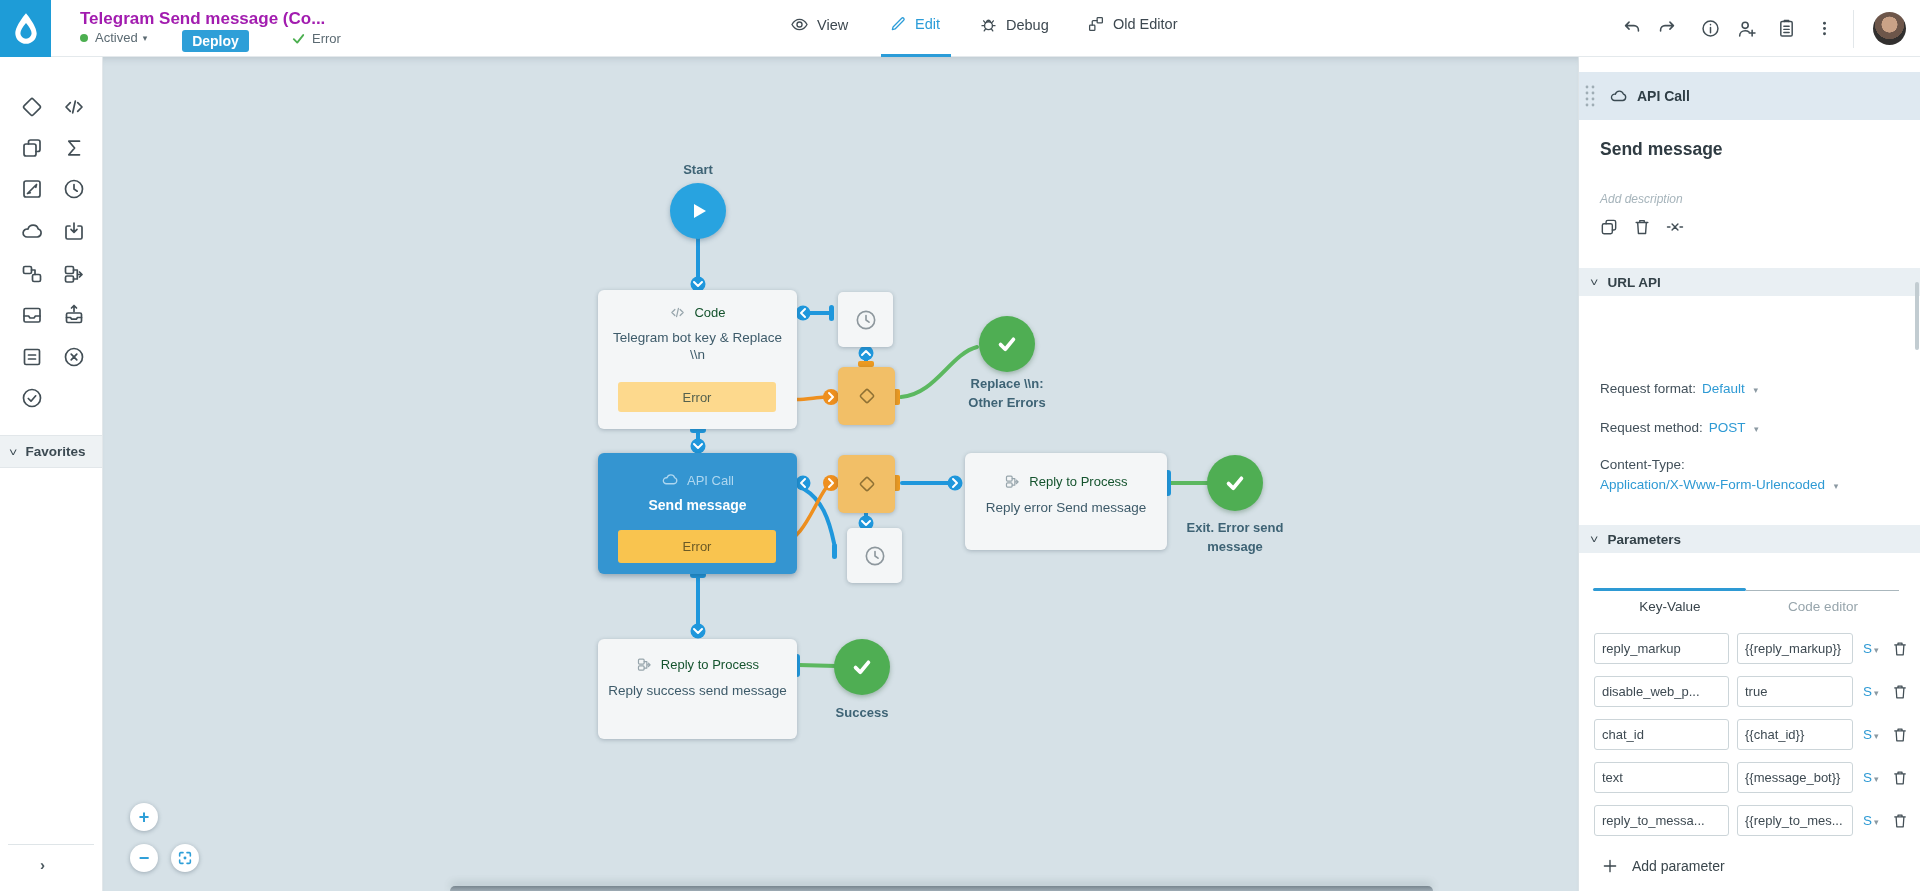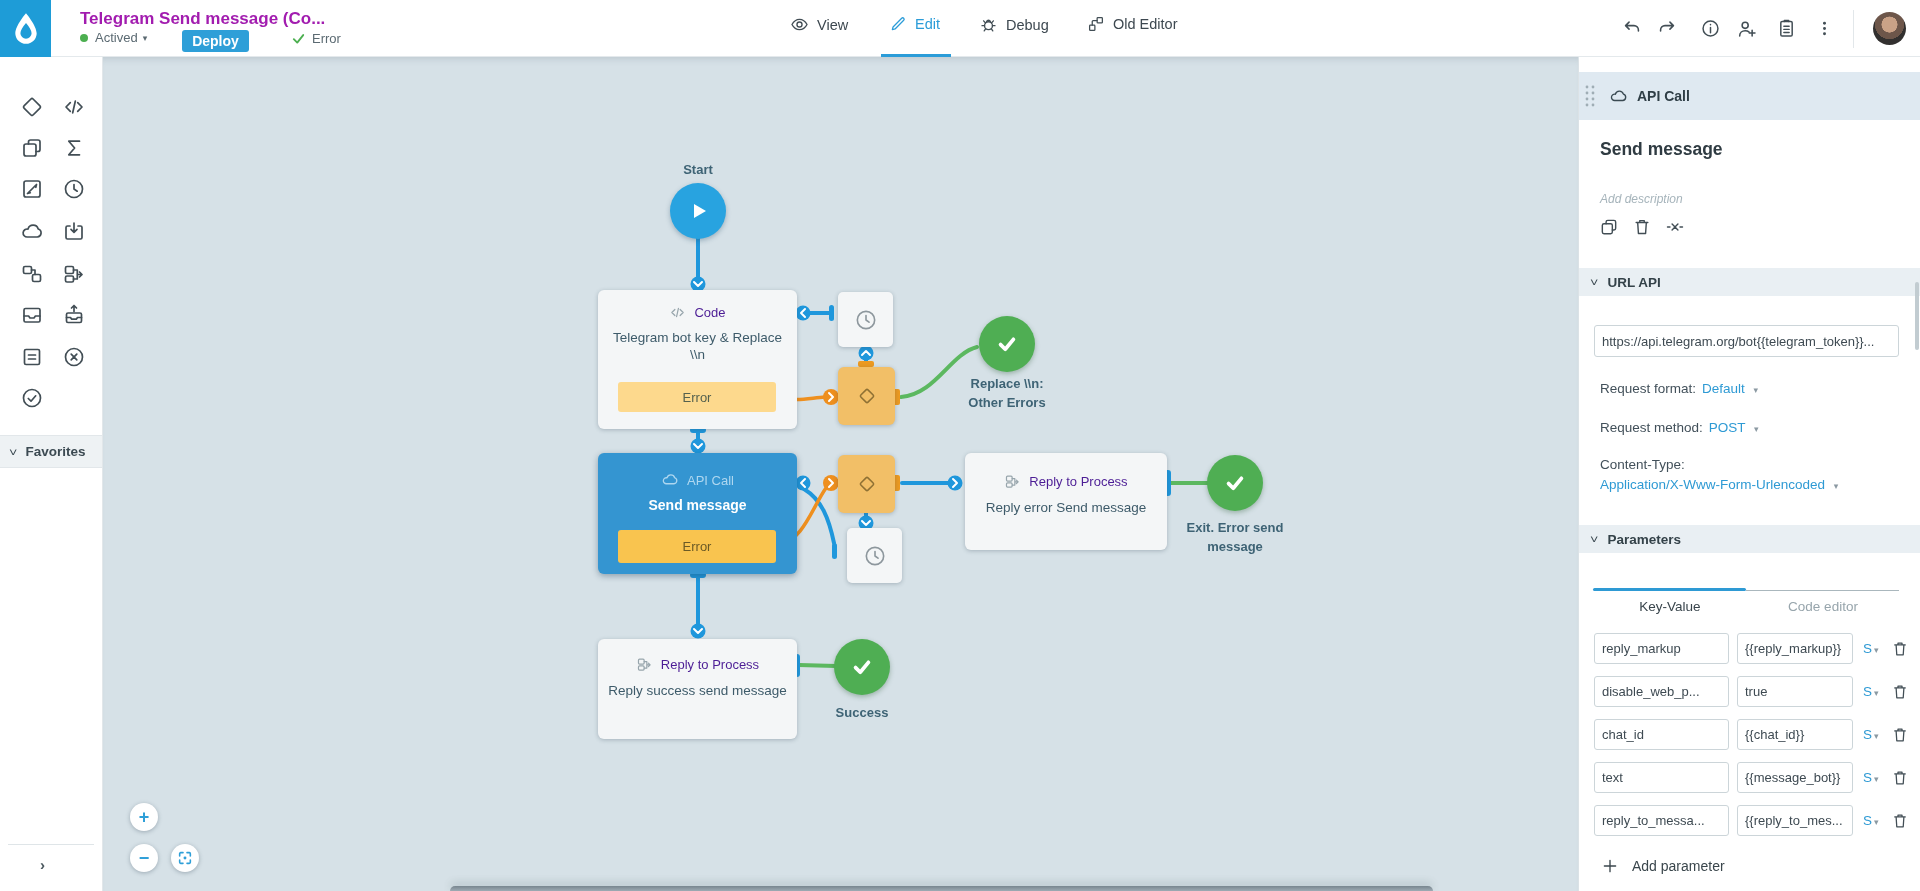--- a/index.html
+++ b/index.html
@@ -33,21 +33,21 @@
   .fav-band { position:absolute; left:0; top:378px; width:100%; height:33px; background:#eef2f4; display:flex; align-items:center; padding-left:10px; gap:9px; border-top:1px solid #e2e7ea; border-bottom:1px solid #e2e7ea; cursor:pointer; }
   .fav-band span.lbl { font-size:13.5px; font-weight:bold; color:#3c4a52; }
   .sb-divider { position:absolute; left:8px; bottom:46px; width:86px; height:1px; background:#dfe5e8; }
   .sb-expand { position:absolute; left:40px; bottom:18px; font-size:15px; font-weight:bold; color:#4b585f; cursor:pointer; }
 
   
   .canvas { position:relative; width:1475px; height:834px; background:#d6e1e7; overflow:hidden; box-shadow: inset 0 7px 9px -7px rgba(40,60,75,.22); }
   .wire-layer { position:absolute; left:0; top:0; z-index:1; }
   .node { position:absolute; border-radius:6px; z-index:2; }
   .card { background:#f4f6f7; box-shadow:0 1px 4px rgba(50,70,85,.3); }
-  .node-head { display:flex; align-items:center; justify-content:center; gap:8px; font-size:13px; color:#4c1d95; }
+  .node-head { display:flex; align-items:center; justify-content:center; gap:8px; font-size:13px; color:#14532d; }
   .node-title { text-align:center; font-size:13.5px; color:#3e5b6a; line-height:17px; }
   .errbar { position:absolute; left:20px; width:158px; border-radius:3px; display:flex; align-items:center; justify-content:center; font-size:13px; color:#55614e;text-align:right; }
   .start-circle { position:absolute; left:567px; top:126px; width:56px; height:56px; border-radius:50%; background:#28a3e0; box-shadow:0 2px 5px rgba(40,80,110,.35); z-index:2; display:flex; align-items:center; justify-content:center; cursor:pointer; }
   .gcircle { position:absolute; width:56px; height:56px; border-radius:50%; background:#4fae53; box-shadow:0 2px 5px rgba(40,90,50,.35); z-index:2; display:flex; align-items:center; justify-content:center; cursor:pointer; }
   .clabel { position:absolute; z-index:2; font-size:13px; font-weight:bold; color:#3e6375; text-align:center; line-height:19px; }
   .clockcard { position:absolute; width:55px; height:55px; background:#f4f6f7; border-radius:5px; box-shadow:0 1px 4px rgba(50,70,85,.3); z-index:2; display:flex; align-items:center; justify-content:center; cursor:pointer; }
   .diamond { position:absolute; width:57px; height:58px; background:#f2bf67; border-radius:6px; box-shadow:0 1px 4px rgba(50,70,85,.3); z-index:2; display:flex; align-items:center; justify-content:center; cursor:pointer; }
   .zbtn { position:absolute; width:28px; height:28px; border-radius:50%; background:#fff; box-shadow:0 1px 4px rgba(50,70,85,.35); z-index:3; display:flex; align-items:center; justify-content:center; color:#2e9fd8; font-size:18px; font-weight:bold; cursor:pointer; line-height:1; }
   .dockbar { position:absolute; left:347px; bottom:0; width:983px; height:5px; background:linear-gradient(#5a6872,#8b99a3); opacity:.75; border-radius:8px 8px 0 0; box-shadow:0 -3px 8px rgba(70,85,95,.35); z-index:4; }
 
@@ -497,21 +497,20 @@
             <path d="M8.5 8.5l7 7M15.5 8.5l-7 7M3 12h3M18 12h3"></path>
           </svg>
       </span>
     </div>
 
     <div class="sectband" style="top:211px;">
       <span class="chev">˅</span>
       <span class="lbl">URL API</span>
     </div>
 
-    <input class="p-input" style="position: absolute; left: 15px; top: 268px; width: 305px; height: 32px;" value="https://api.telegram.org/bot{{telegram_token}}...">
 
     <div class="fieldrow" style="top:324px;">
       <span>Request format:</span>
       <span class="bluelink"><span>Default</span> <span class="caret">▾</span></span>
     </div>
     <div class="fieldrow" style="top:363px;">
       <span>Request method:</span>
       <span class="bluelink"><span>POST</span> <span class="caret">▾</span></span>
     </div>
     <div class="fieldrow" style="top:400px;">

